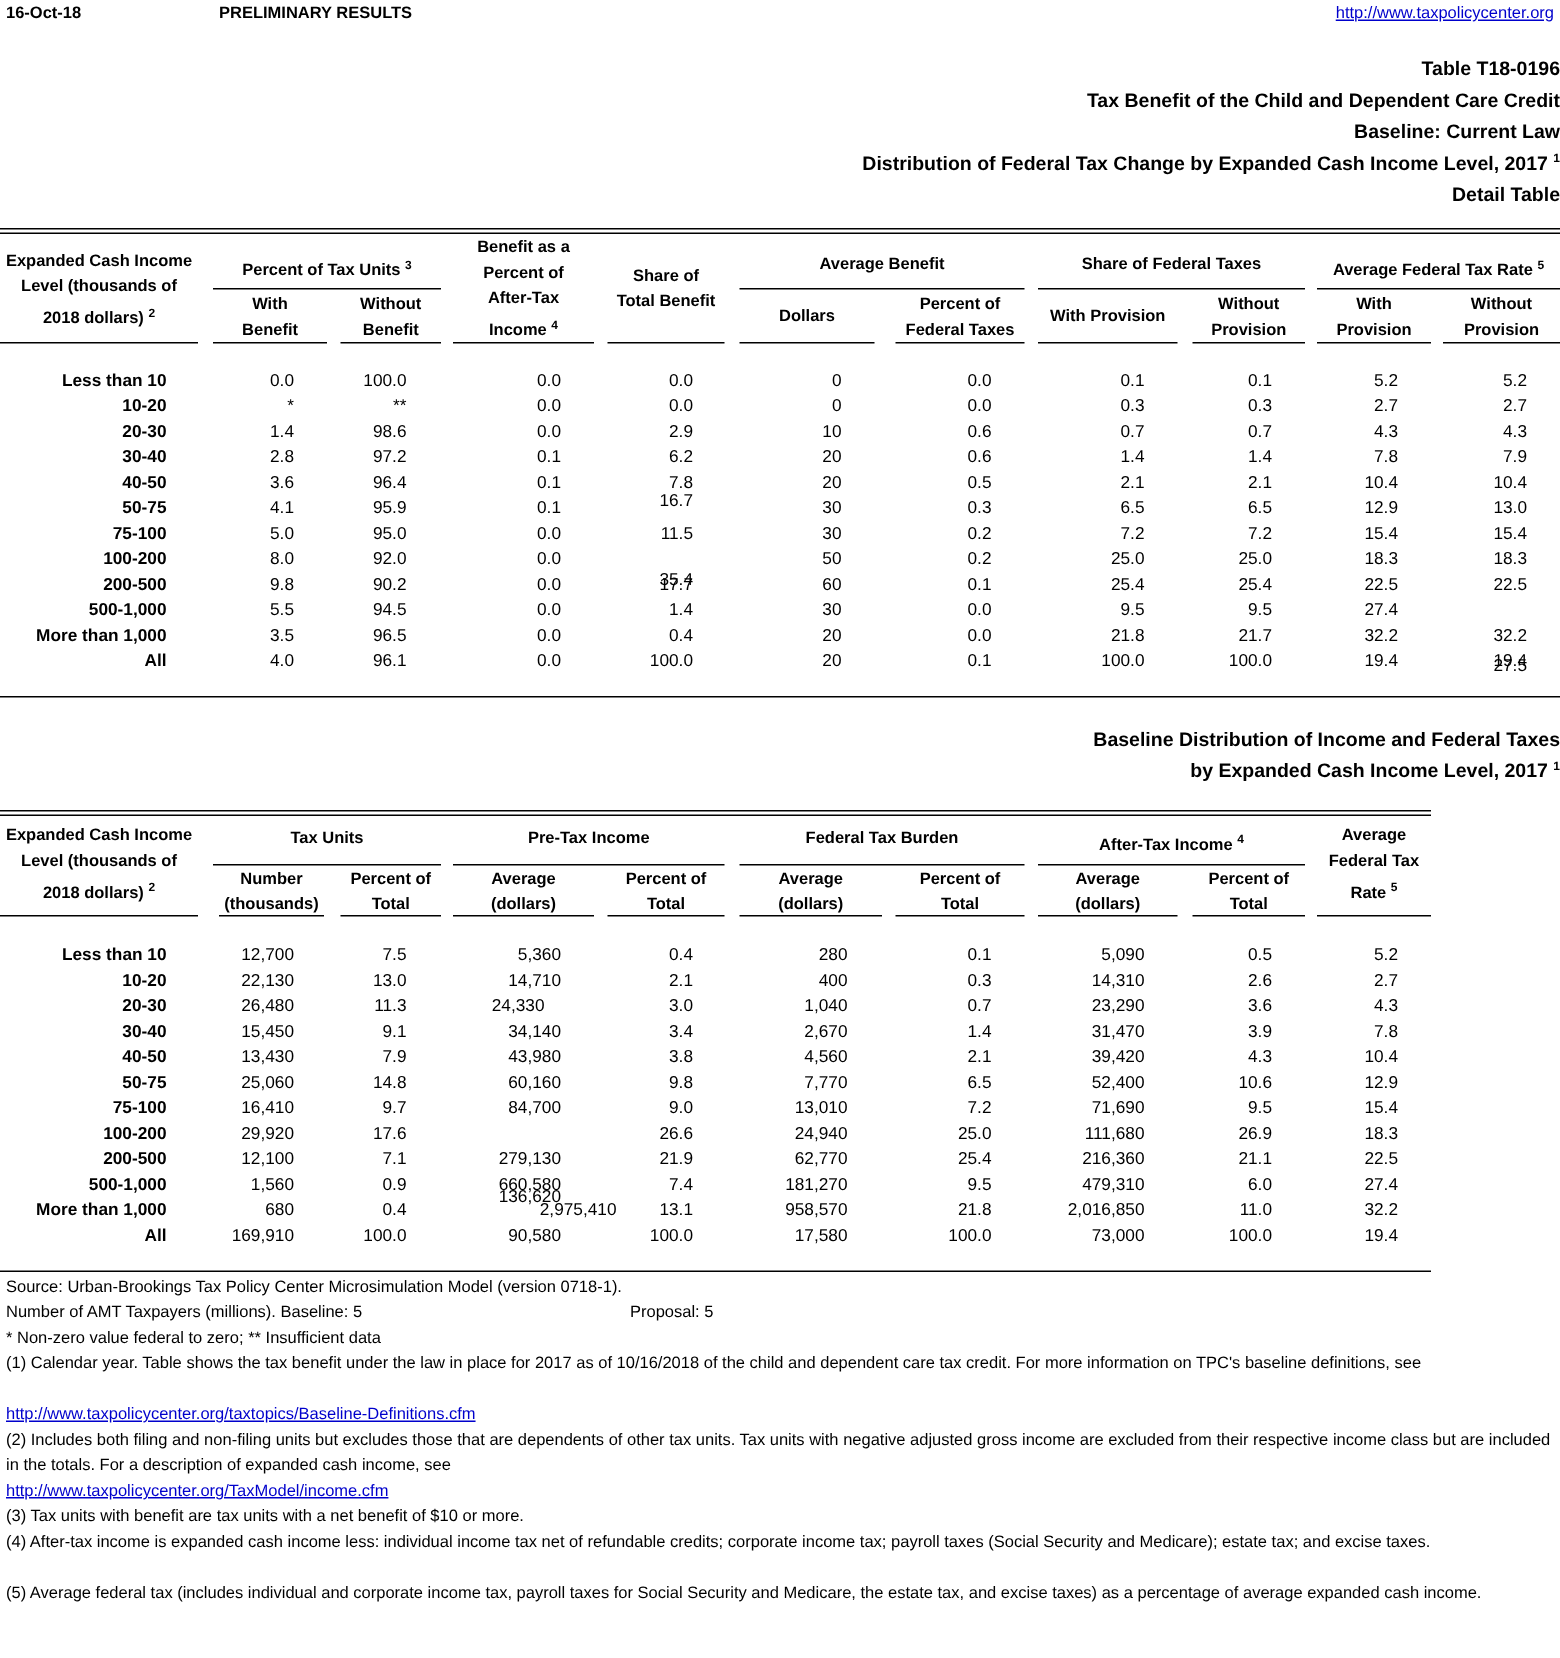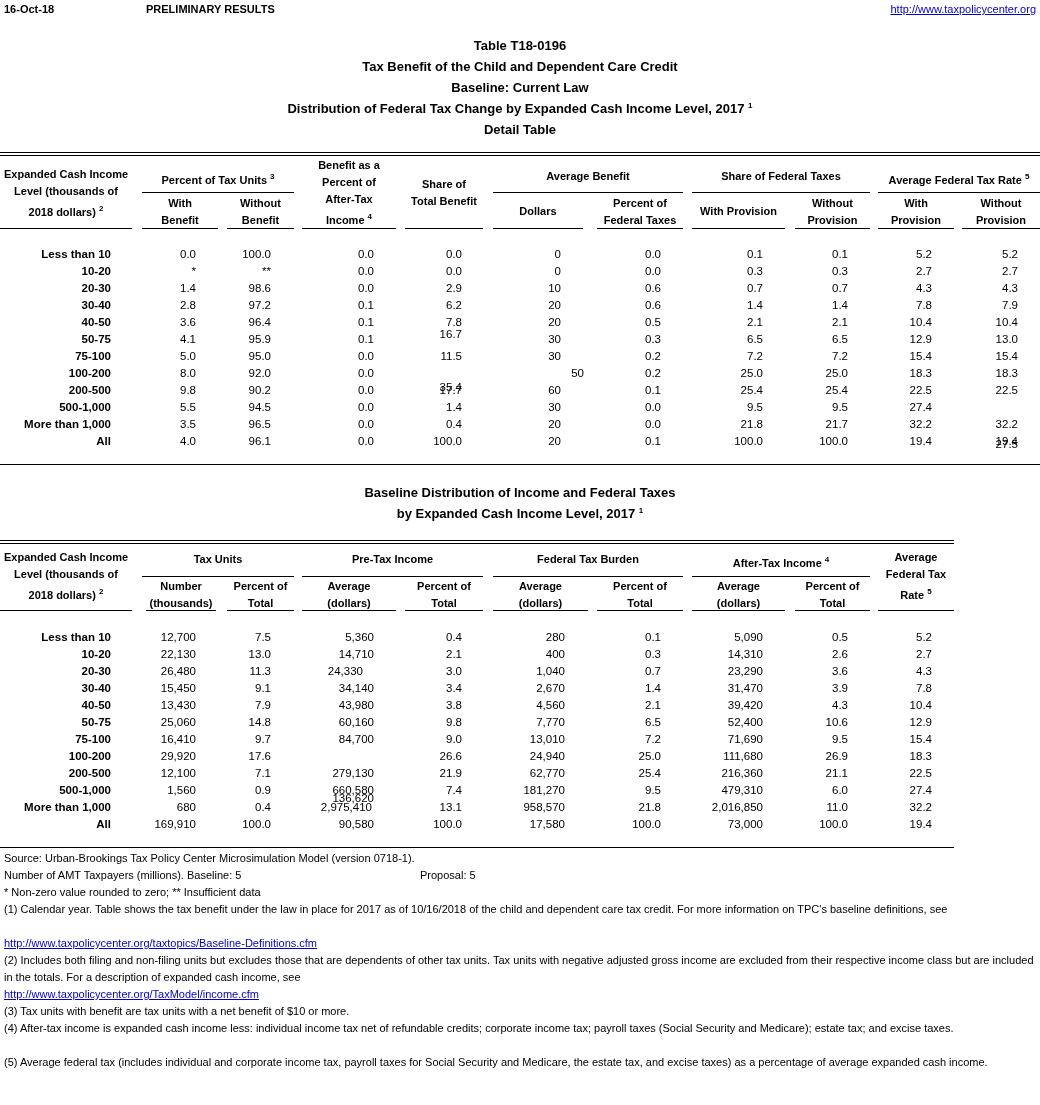--- a/index.html
+++ b/index.html
@@ -4,21 +4,21 @@
 <style>
   html, body { margin: 0; padding: 0; background: #ffffff; }
   body {
     width: 1040px; height: 1105px; position: relative; overflow: hidden;
     font-family: "Liberation Sans", "DejaVu Sans", sans-serif;
     color: #000;
   }
   .abs { position: absolute; }
   .topline { font-size: 11px; font-weight: bold; }
   .toplink { font-size: 11px; color: #0000cc; text-decoration: underline; }
-  .title { left: 0; width: 1040px; text-align: center; font-weight: bold; font-size: 13px; }
+  .title { left: 0; width: 1040px; text-align: right; font-weight: bold; font-size: 13px; }
   .hdr { font-size: 11px; font-weight: bold; text-align: center; line-height: 17px; }
   .cell { font-size: 11.5px; text-align: right; line-height: 17px; }
   .lbl { font-size: 11.5px; font-weight: bold; text-align: right; line-height: 17px; }
   .hline { position: absolute; height: 0; border-top: 1px solid #000; }
   .dline { position: absolute; height: 2px; border-top: 1px solid #000; border-bottom: 1px solid #000; }
   .foot { position: absolute; left: 4px; font-size: 11px; line-height: 17px; width: 1030px; }
   .foot a, .footlink { color: #0000cc; text-decoration: underline; }
   sup { font-size: 8px; }
 </style>
 </head>
@@ -195,21 +195,21 @@
         <div class="abs cell" style="top: 348px; right: 192px; white-space: nowrap;">7.2</div>
         <div class="abs cell" style="top: 348px; right: 108px; white-space: nowrap;">15.4</div>
         <div class="abs cell" style="top: 348px; right: 22px; white-space: nowrap;">15.4</div>
       </div>
       <div>
         <div class="abs lbl" style="top: 365px; right: 929px; white-space: nowrap;">100-200</div>
         <div class="abs cell" style="top: 365px; right: 844px; white-space: nowrap;">8.0</div>
         <div class="abs cell" style="top: 365px; right: 769px; white-space: nowrap;">92.0</div>
         <div class="abs cell" style="top: 365px; right: 666px; white-space: nowrap;">0.0</div>
         <div class="abs cell" style="top: 365px; right: 578px; white-space: nowrap; margin-top: 14px;">35.4</div>
-        <div class="abs cell" style="top: 365px; right: 456px; white-space: nowrap;">50</div>
+        <div class="abs cell" style="top: 365px; right: 479px; white-space: nowrap;">50</div>
         <div class="abs cell" style="top: 365px; right: 379px; white-space: nowrap;">0.2</div>
         <div class="abs cell" style="top: 365px; right: 277px; white-space: nowrap;">25.0</div>
         <div class="abs cell" style="top: 365px; right: 192px; white-space: nowrap;">25.0</div>
         <div class="abs cell" style="top: 365px; right: 108px; white-space: nowrap;">18.3</div>
         <div class="abs cell" style="top: 365px; right: 22px; white-space: nowrap;">18.3</div>
       </div>
       <div>
         <div class="abs lbl" style="top: 382px; right: 929px; white-space: nowrap;">200-500</div>
         <div class="abs cell" style="top: 382px; right: 844px; white-space: nowrap;">9.8</div>
         <div class="abs cell" style="top: 382px; right: 769px; white-space: nowrap;">90.2</div>
@@ -455,21 +455,21 @@
         <div class="abs cell" style="top: 782px; right: 475px; white-space: nowrap;">181,270</div>
         <div class="abs cell" style="top: 782px; right: 379px; white-space: nowrap;">9.5</div>
         <div class="abs cell" style="top: 782px; right: 277px; white-space: nowrap;">479,310</div>
         <div class="abs cell" style="top: 782px; right: 192px; white-space: nowrap;">6.0</div>
         <div class="abs cell" style="top: 782px; right: 108px; white-space: nowrap;">27.4</div>
       </div>
       <div>
         <div class="abs lbl" style="top: 799px; right: 929px; white-space: nowrap;">More than 1,000</div>
         <div class="abs cell" style="top: 799px; right: 844px; white-space: nowrap;">680</div>
         <div class="abs cell" style="top: 799px; right: 769px; white-space: nowrap;">0.4</div>
-        <div class="abs cell" style="top: 799px; right: 668px; white-space: nowrap;">2,975,410</div>
+        <div class="abs cell" style="top: 799px; right: 629px; white-space: nowrap;">2,975,410</div>
         <div class="abs cell" style="top: 799px; right: 578px; white-space: nowrap;">13.1</div>
         <div class="abs cell" style="top: 799px; right: 475px; white-space: nowrap;">958,570</div>
         <div class="abs cell" style="top: 799px; right: 379px; white-space: nowrap;">21.8</div>
         <div class="abs cell" style="top: 799px; right: 277px; white-space: nowrap;">2,016,850</div>
         <div class="abs cell" style="top: 799px; right: 192px; white-space: nowrap;">11.0</div>
         <div class="abs cell" style="top: 799px; right: 108px; white-space: nowrap;">32.2</div>
       </div>
       <div>
         <div class="abs lbl" style="top: 816px; right: 929px; white-space: nowrap;">All</div>
         <div class="abs cell" style="top: 816px; right: 844px; white-space: nowrap;">169,910</div>
@@ -482,21 +482,21 @@
         <div class="abs cell" style="top: 816px; right: 192px; white-space: nowrap;">100.0</div>
         <div class="abs cell" style="top: 816px; right: 108px; white-space: nowrap;">19.4</div>
       </div>
     </div>
   <div class="hline" style="left:0;top:847px;width:954px;"></div>
 </div>
 
 <div>
   <div class="foot" style="top:850px;">Source: Urban-Brookings Tax Policy Center Microsimulation Model (version 0718-1).</div>
   <div class="foot" style="top:867px;"><span>Number of AMT Taxpayers (millions).  Baseline: 5</span><span style="position:absolute;left:416px;">Proposal: 5</span></div>
-  <div class="foot" style="top:884px;">* Non-zero value rounded to zero; ** Insufficient data</div>
+  <div class="foot" style="top:884px;">* Non-zero value federal to zero; ** Insufficient data</div>
   <div class="foot" style="top:901px;">(1) Calendar year. Table shows the tax benefit under the law in place for 2017 as of 10/16/2018 of the child and dependent care tax credit. For more information on TPC's baseline definitions, see</div>
   <div class="foot" style="top:935px;"><a>http://www.taxpolicycenter.org/taxtopics/Baseline-Definitions.cfm</a></div>
   <div class="foot" style="top:952px;">(2) Includes both filing and non-filing units but excludes those that are dependents of other tax units. Tax units with negative adjusted gross income are excluded from their respective income class but are included in the totals. For a description of expanded cash income, see</div>
   <div class="foot" style="top:986px;"><a>http://www.taxpolicycenter.org/TaxModel/income.cfm</a></div>
   <div class="foot" style="top:1003px;">(3) Tax units with benefit are tax units with a net benefit of $10 or more.</div>
   <div class="foot" style="top:1020px;">(4) After-tax income is expanded cash income less: individual income tax net of refundable credits; corporate income tax; payroll taxes (Social Security and Medicare); estate tax; and excise taxes.</div>
   <div class="foot" style="top:1054px;">(5) Average federal tax (includes individual and corporate income tax, payroll taxes for Social Security and Medicare, the estate tax, and excise taxes) as a percentage of average expanded cash income.</div>
 </div>
 
 </body></html>

